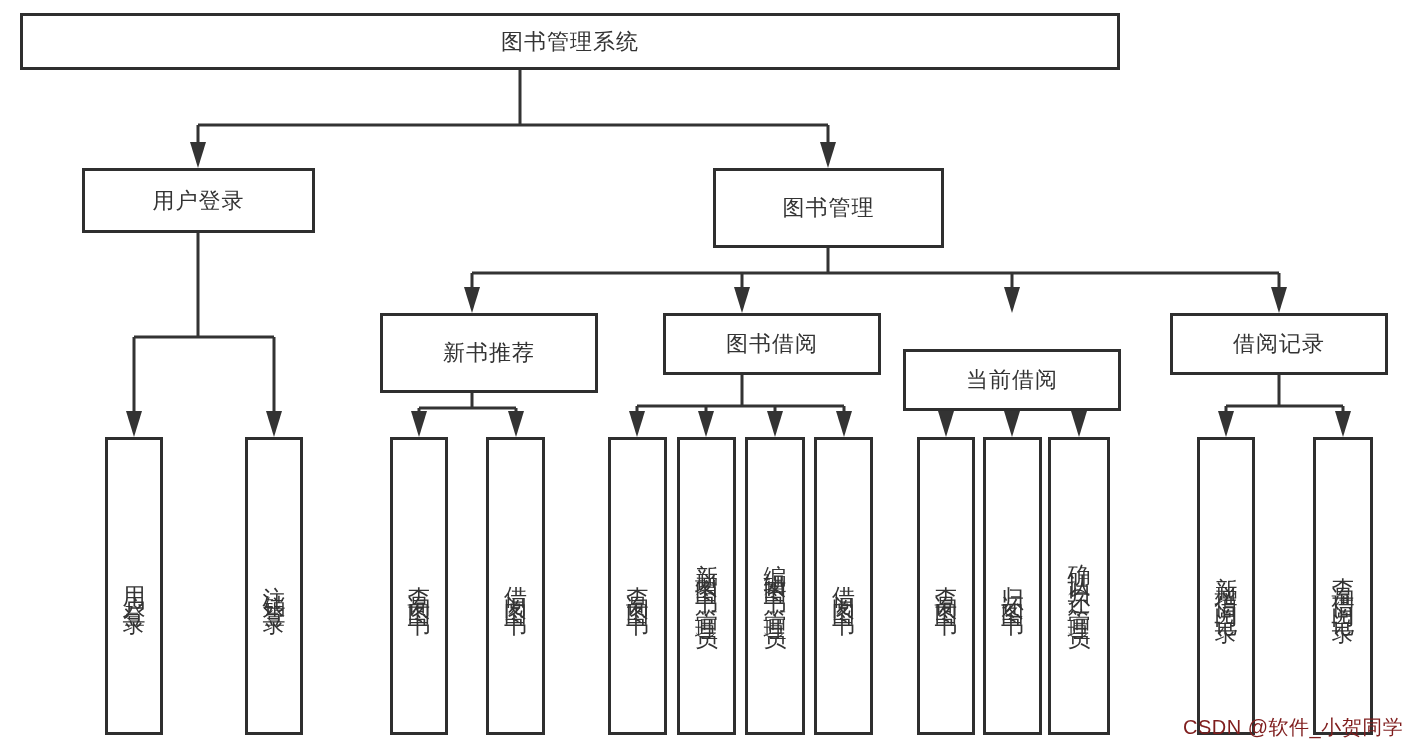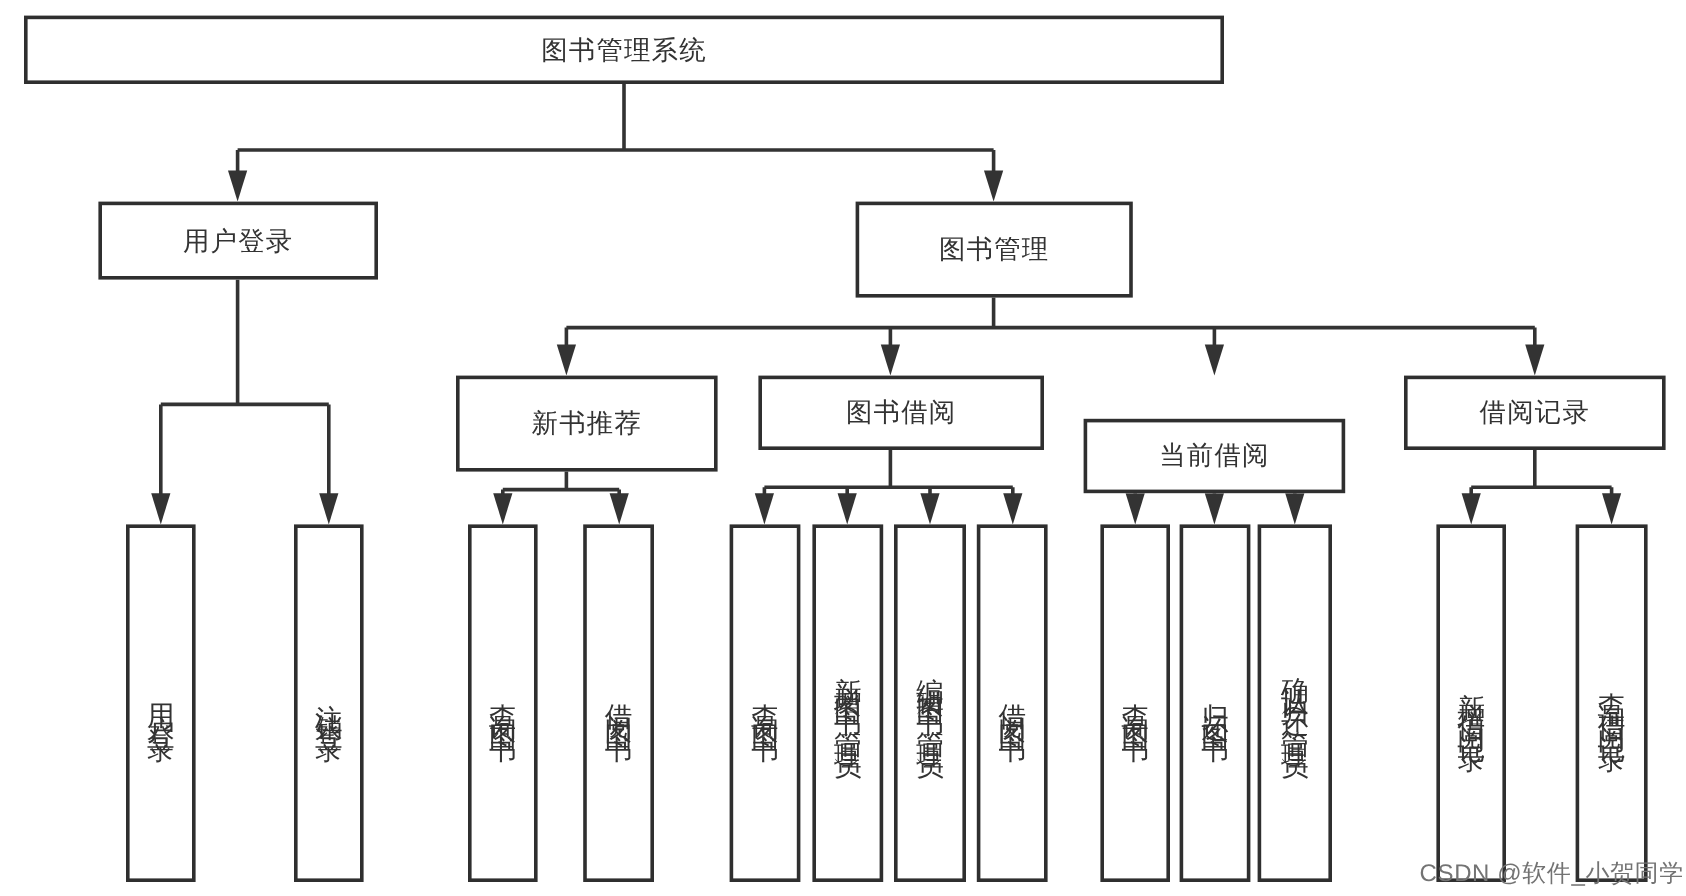--- a/index.html
+++ b/index.html
@@ -19,21 +19,21 @@
     position:absolute;box-sizing:border-box;border:3px solid #2f2f2f;background:#ffffff;
     display:flex;align-items:center;justify-content:center;
     top:437px;height:298px;z-index:2;
   }
   .vbox span{
     writing-mode:vertical-rl;text-orientation:mixed;
     font-size:23px;letter-spacing:9px;color:#333333;line-height:1;
   }
   .watermark{
     position:absolute;left:1183px;top:714px;z-index:5;
-    font-size:20px;letter-spacing:0.5px;color:#737373;white-space:nowrap;
+    font-size:20px;letter-spacing:0.5px;color:#7f1d1d;white-space:nowrap;
   }
 </style>
 </head>
 <body>
 
 <div class="canvas">
 
   <svg class="wires" viewBox="0 0 1405 747" xmlns="http://www.w3.org/2000/svg">
     <g>
       <path d="M520 70 V125 M198 125 H828 M198 125 V150 M828 125 V150"></path>
@@ -70,27 +70,27 @@
       <polygon points="1004,411 1020,411 1012,437"></polygon>
       <polygon points="1071,411 1087,411 1079,437"></polygon>
     </g>
     <g>
       <path d="M1279 375 V406 M1226 406 H1343 M1226 406 V418 M1343 406 V418"></path>
       <polygon points="1218,411 1234,411 1226,437"></polygon>
       <polygon points="1335,411 1351,411 1343,437"></polygon>
     </g>
   </svg>
 
-  <div class="hbox" style="left:20px;top:13px;width:1000px;height:57px;">图书管理系统</div>
+  <div class="hbox" style="left:20px;top:13px;width:1100px;height:57px;">图书管理系统</div>
 
   <div class="hbox" style="left:82px;top:168px;width:233px;height:65px;">用户登录</div>
   <div class="hbox" style="left:713px;top:168px;width:231px;height:80px;">图书管理</div>
 
   <div class="hbox" style="left:380px;top:313px;width:218px;height:80px;">新书推荐</div>
-  <div class="hbox" style="left:632px;top:313px;width:238px;height:62px;">图书借阅</div>
+  <div class="hbox" style="left:663px;top:313px;width:218px;height:62px;">图书借阅</div>
   <div class="hbox" style="left:903px;top:313px;width:218px;height:62px;margin-top:36px;">当前借阅</div>
   <div class="hbox" style="left:1170px;top:313px;width:218px;height:62px;">借阅记录</div>
 
   <div class="vbox" style="left:105px;width:58px;">
     <span>用户登录</span>
   </div>
   <div class="vbox" style="left:245px;width:58px;">
     <span>注销登录</span>
   </div>
 

